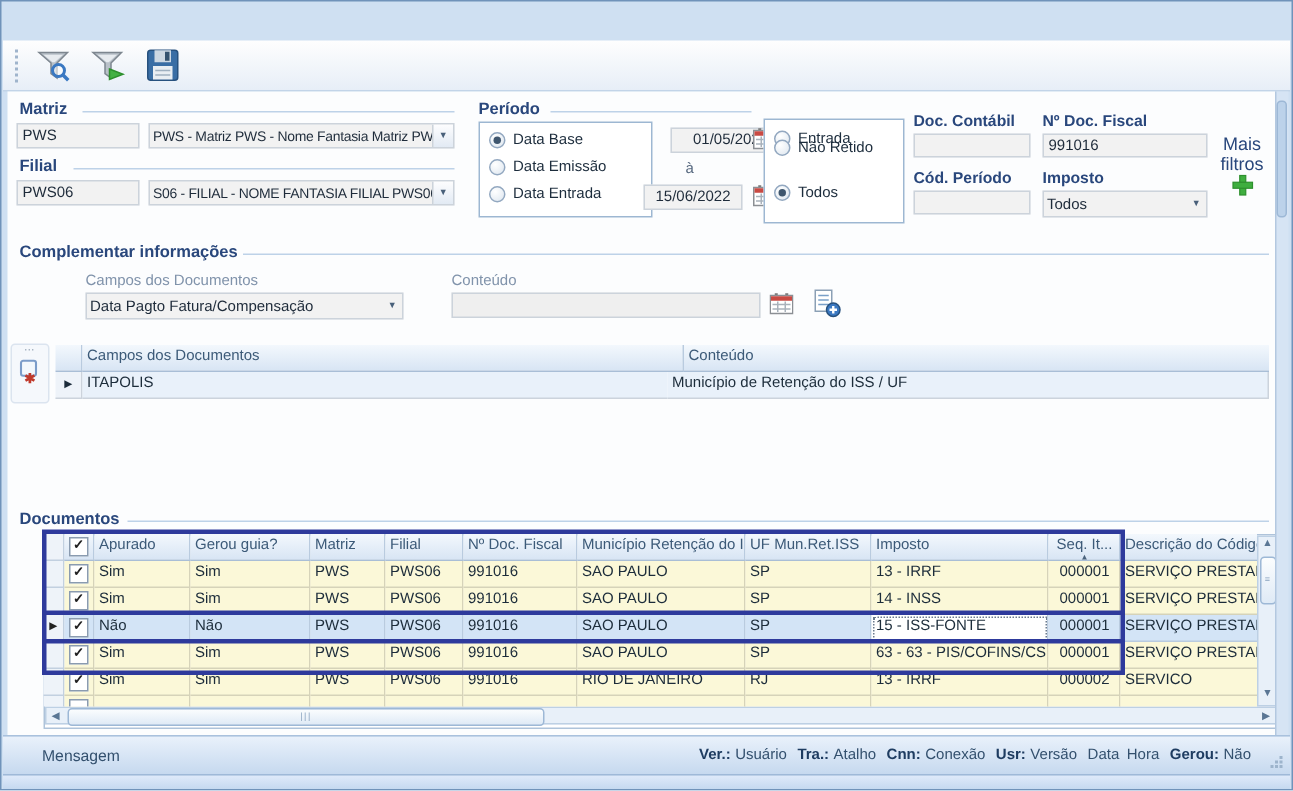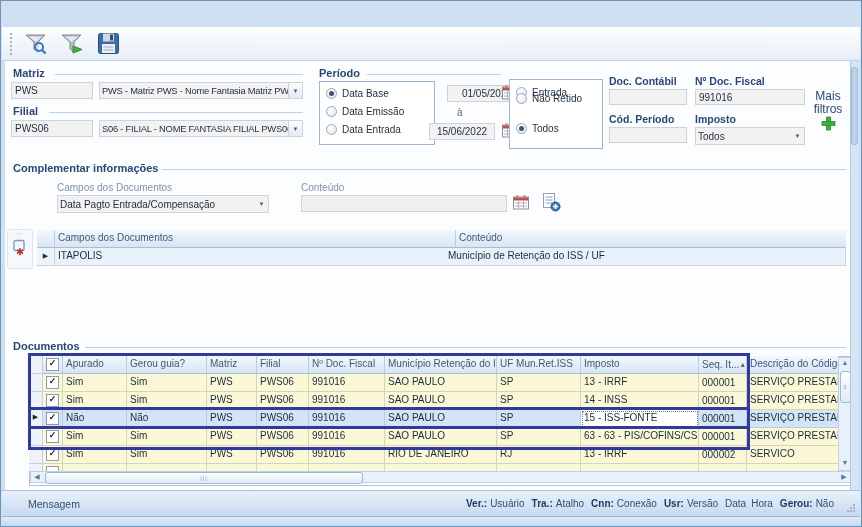--- a/index.html
+++ b/index.html
@@ -53,21 +53,21 @@
     font-size:10px;color:#1c2c3a;padding:2px 3px;overflow:hidden;white-space:nowrap;background:#fff;}
   .hc{background:linear-gradient(#f3f8fd,#d8e5f4);border-right:1px solid #b9cbdf;border-bottom:1px solid #a9bed6;
     color:#3c5a78;}
   .ry .gc{background:#fbf8d8;border-color:#d6d3b9;}
   .rs .gc{background:#d3e4f6;border-color:#b9cbdf;}
   .c-sel{width:14px;padding:3px 1px;font-size:7px;color:#222;text-align:center;}
   .gr .c-sel{background:#eef3f9;border-color:#c2d0e0;}
   .c-chk{width:20px;padding:2px 0;}
   .c-apu{width:64px}.c-ger{width:80px}.c-mat{width:50px}.c-fil{width:52px}.c-doc{width:76px}
   .c-mun{width:112px}.c-uf{width:84px}.c-imp{width:118px}
-  .c-seq{width:48px;display:flex;justify-content:space-between;align-items:center;padding-right:2px;}
+  .c-seq{width:48px;display:flex;justify-content:space-between;align-items:center;padding-right:2px;flex-direction:column;}
   .c-des{width:91px;border-right:none;}
   .sort{font-size:7px;color:#4a627c;}
   .cb{width:11px;height:11px;background:#fff;border:1px solid #8a9bb0;display:block;margin:0 auto;
     font-size:9px;line-height:9px;color:#222;text-align:center;font-weight:700;}
   .editcell{background:#fff !important;outline:1px dotted #6b7b8d;outline-offset:-2px;}
   .partial{height:7px;overflow:hidden;}
   .gridframe{position:absolute;border:1px solid #aec3da;background:#fff;}
   
   .sb{position:absolute;background:#e8f0f9;border:1px solid #bdd0e4;box-sizing:border-box;}
   .sba{position:absolute;font-size:7px;color:#5a7694;text-align:center;}
@@ -216,21 +216,21 @@
     <svg width="15" height="15" viewBox="0 0 15 15">
       <rect x="5.5" y="1" width="4" height="13" fill="#3fae3f" stroke="#2d8f2d" stroke-width="0.8"></rect>
       <rect x="1" y="5.5" width="13" height="4" fill="#3fae3f" stroke="#2d8f2d" stroke-width="0.8"></rect>
     </svg>
   </span>
 
   <span class="cap" style="left:12px;top:161px;">Complementar informações</span>
   <span class="cl" style="left:152px;top:168px;width:693px;"></span>
   <span class="lbl" style="left:56px;top:181px;">Campos dos Documentos</span>
   <div class="fld combo" style="left:56px;top:194px;width:212px;height:18px;">
-    <span class="ct">Data Pagto Entrada/Compensação</span>
+    <span class="ct">Data Pagto Fatura/Compensação</span>
     <span class="ca" style="border-left:none;background:none;">▼</span>
   </div>
   <span class="lbl" style="left:300px;top:181px;">Conteúdo</span>
   <div class="fld" style="left:300px;top:194px;width:206px;height:17px;background:#efefef;"></div>
   <span class="abs" style="left:512px;top:194px;">
     <svg width="16" height="15" viewBox="0 0 16 15">
         <rect x="3.5" y="0.5" width="2" height="3" fill="#777"></rect>
         <rect x="10.5" y="0.5" width="2" height="3" fill="#777"></rect>
         <rect x="0.5" y="2" width="15" height="12" fill="#fff" stroke="#8b8f94"></rect>
         <rect x="1" y="2.5" width="14" height="3" fill="#c94a43"></rect>

